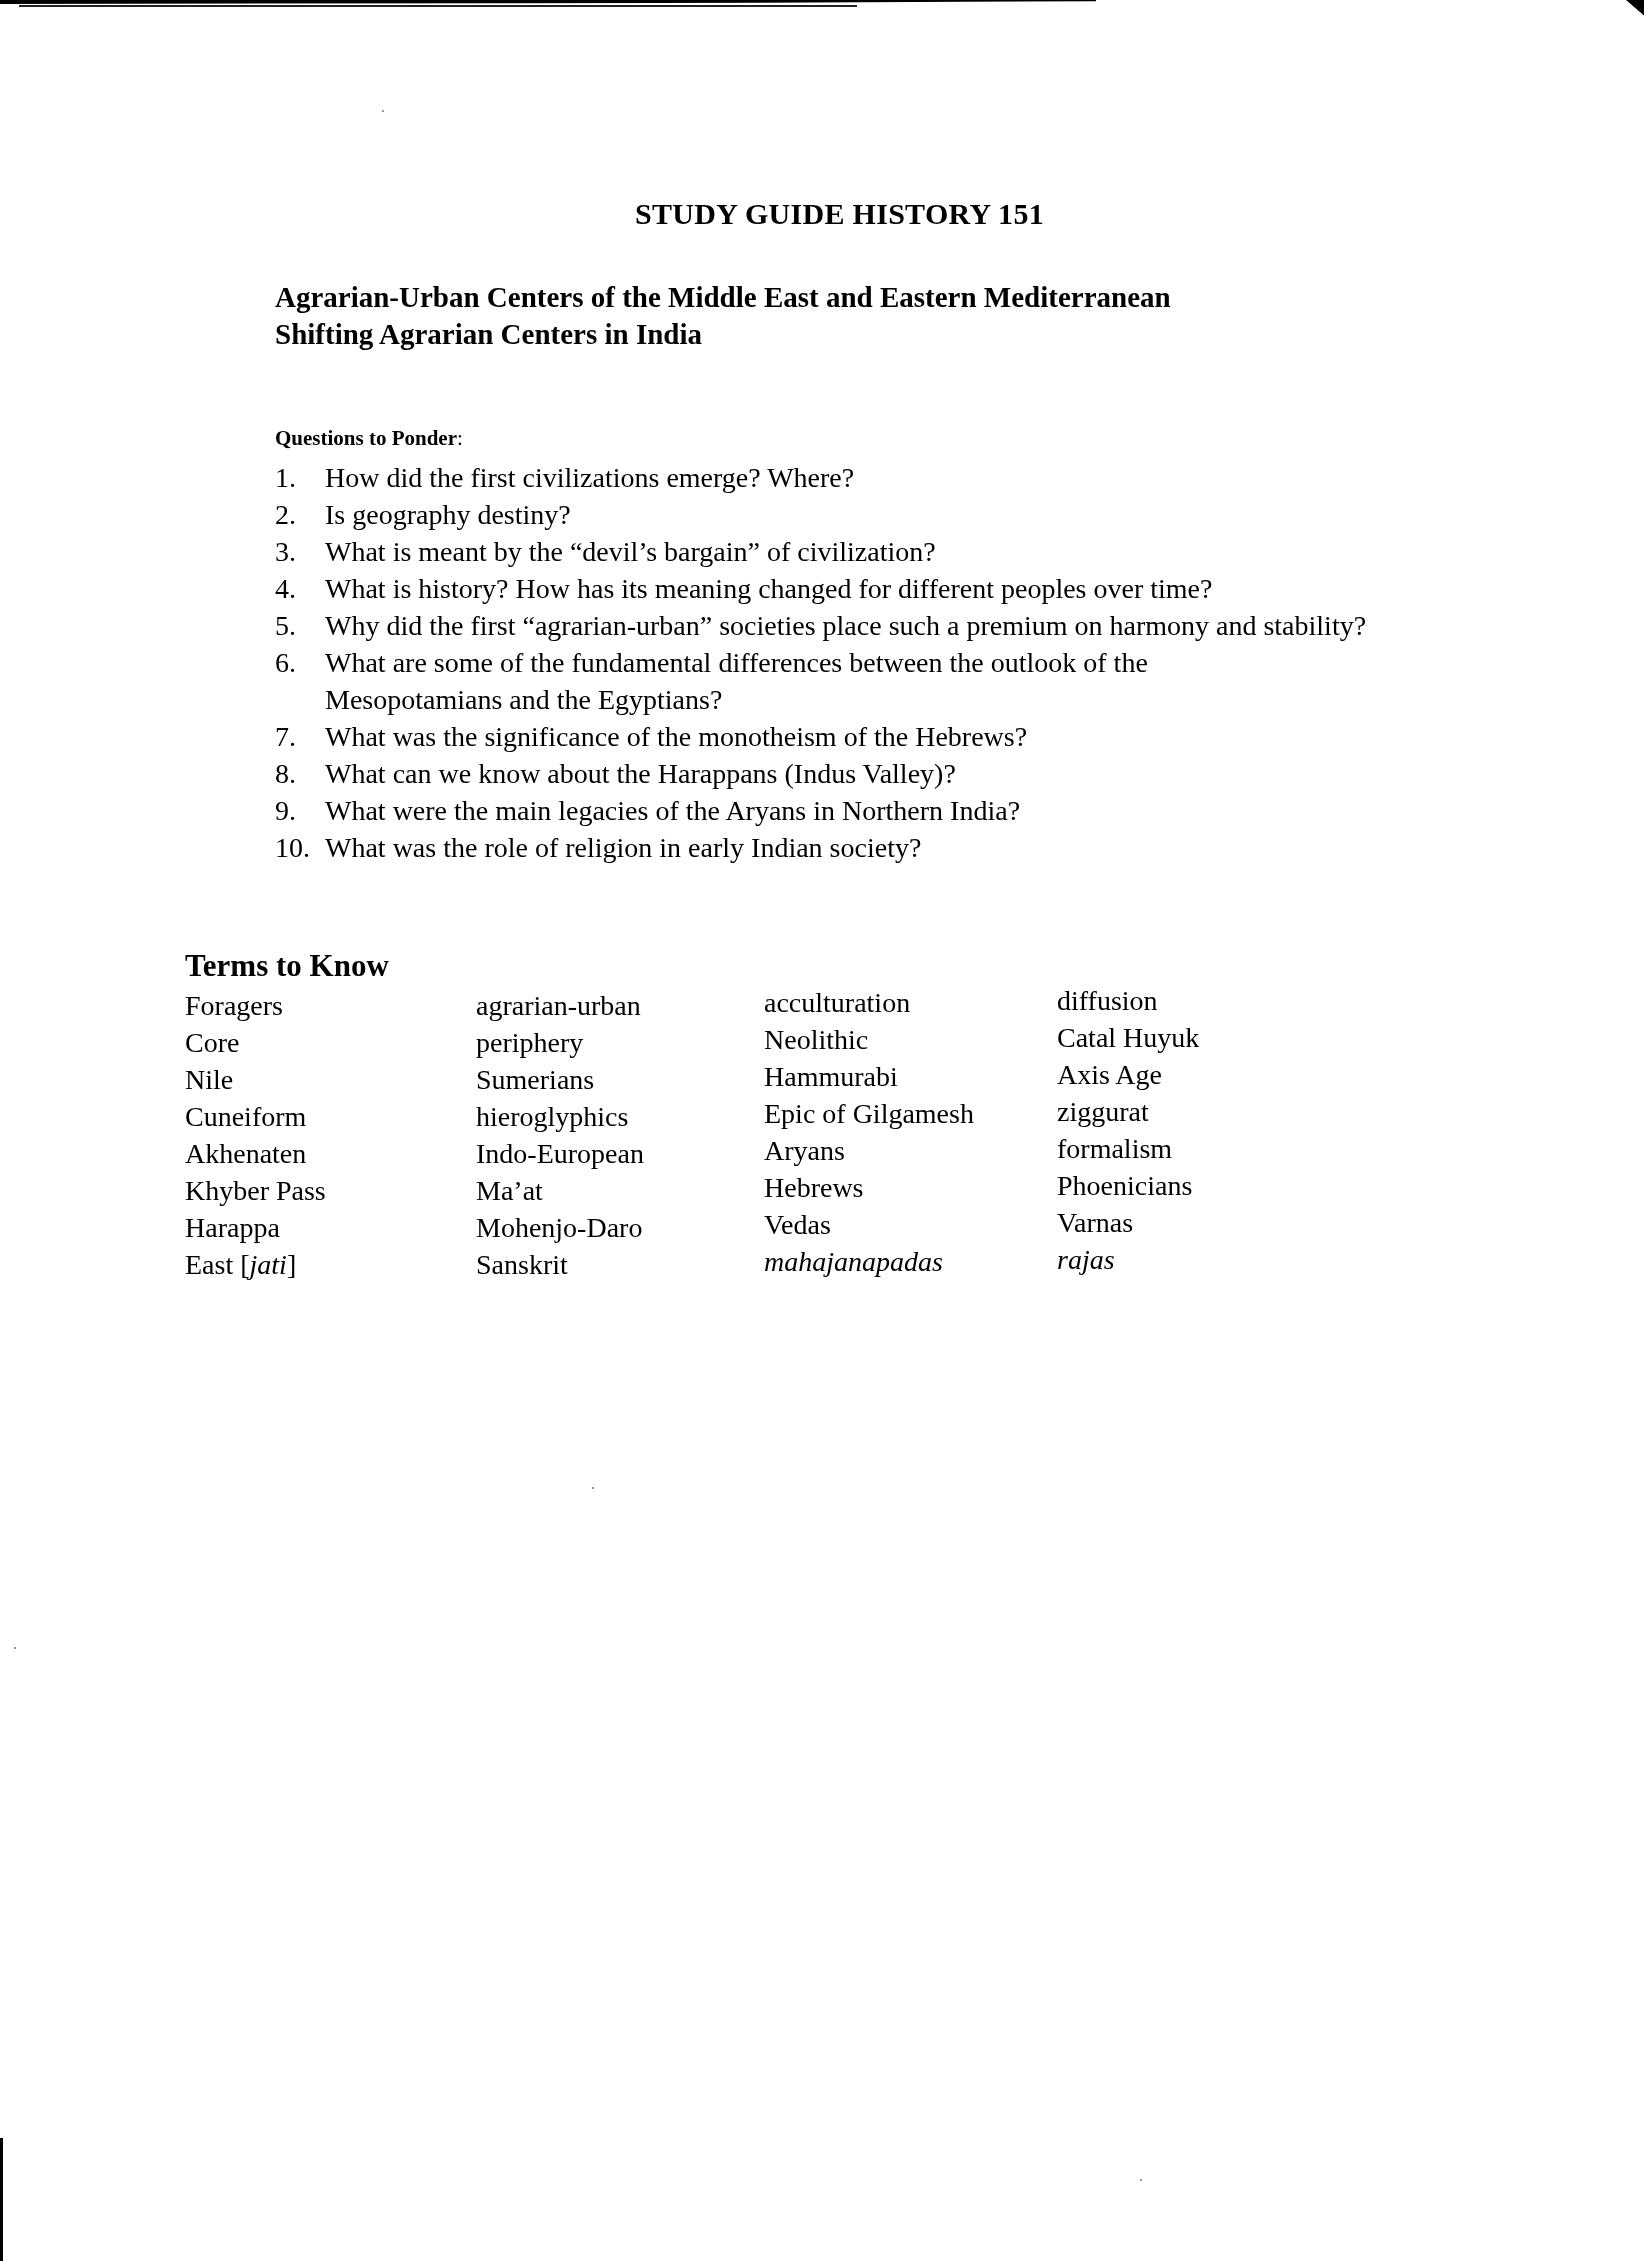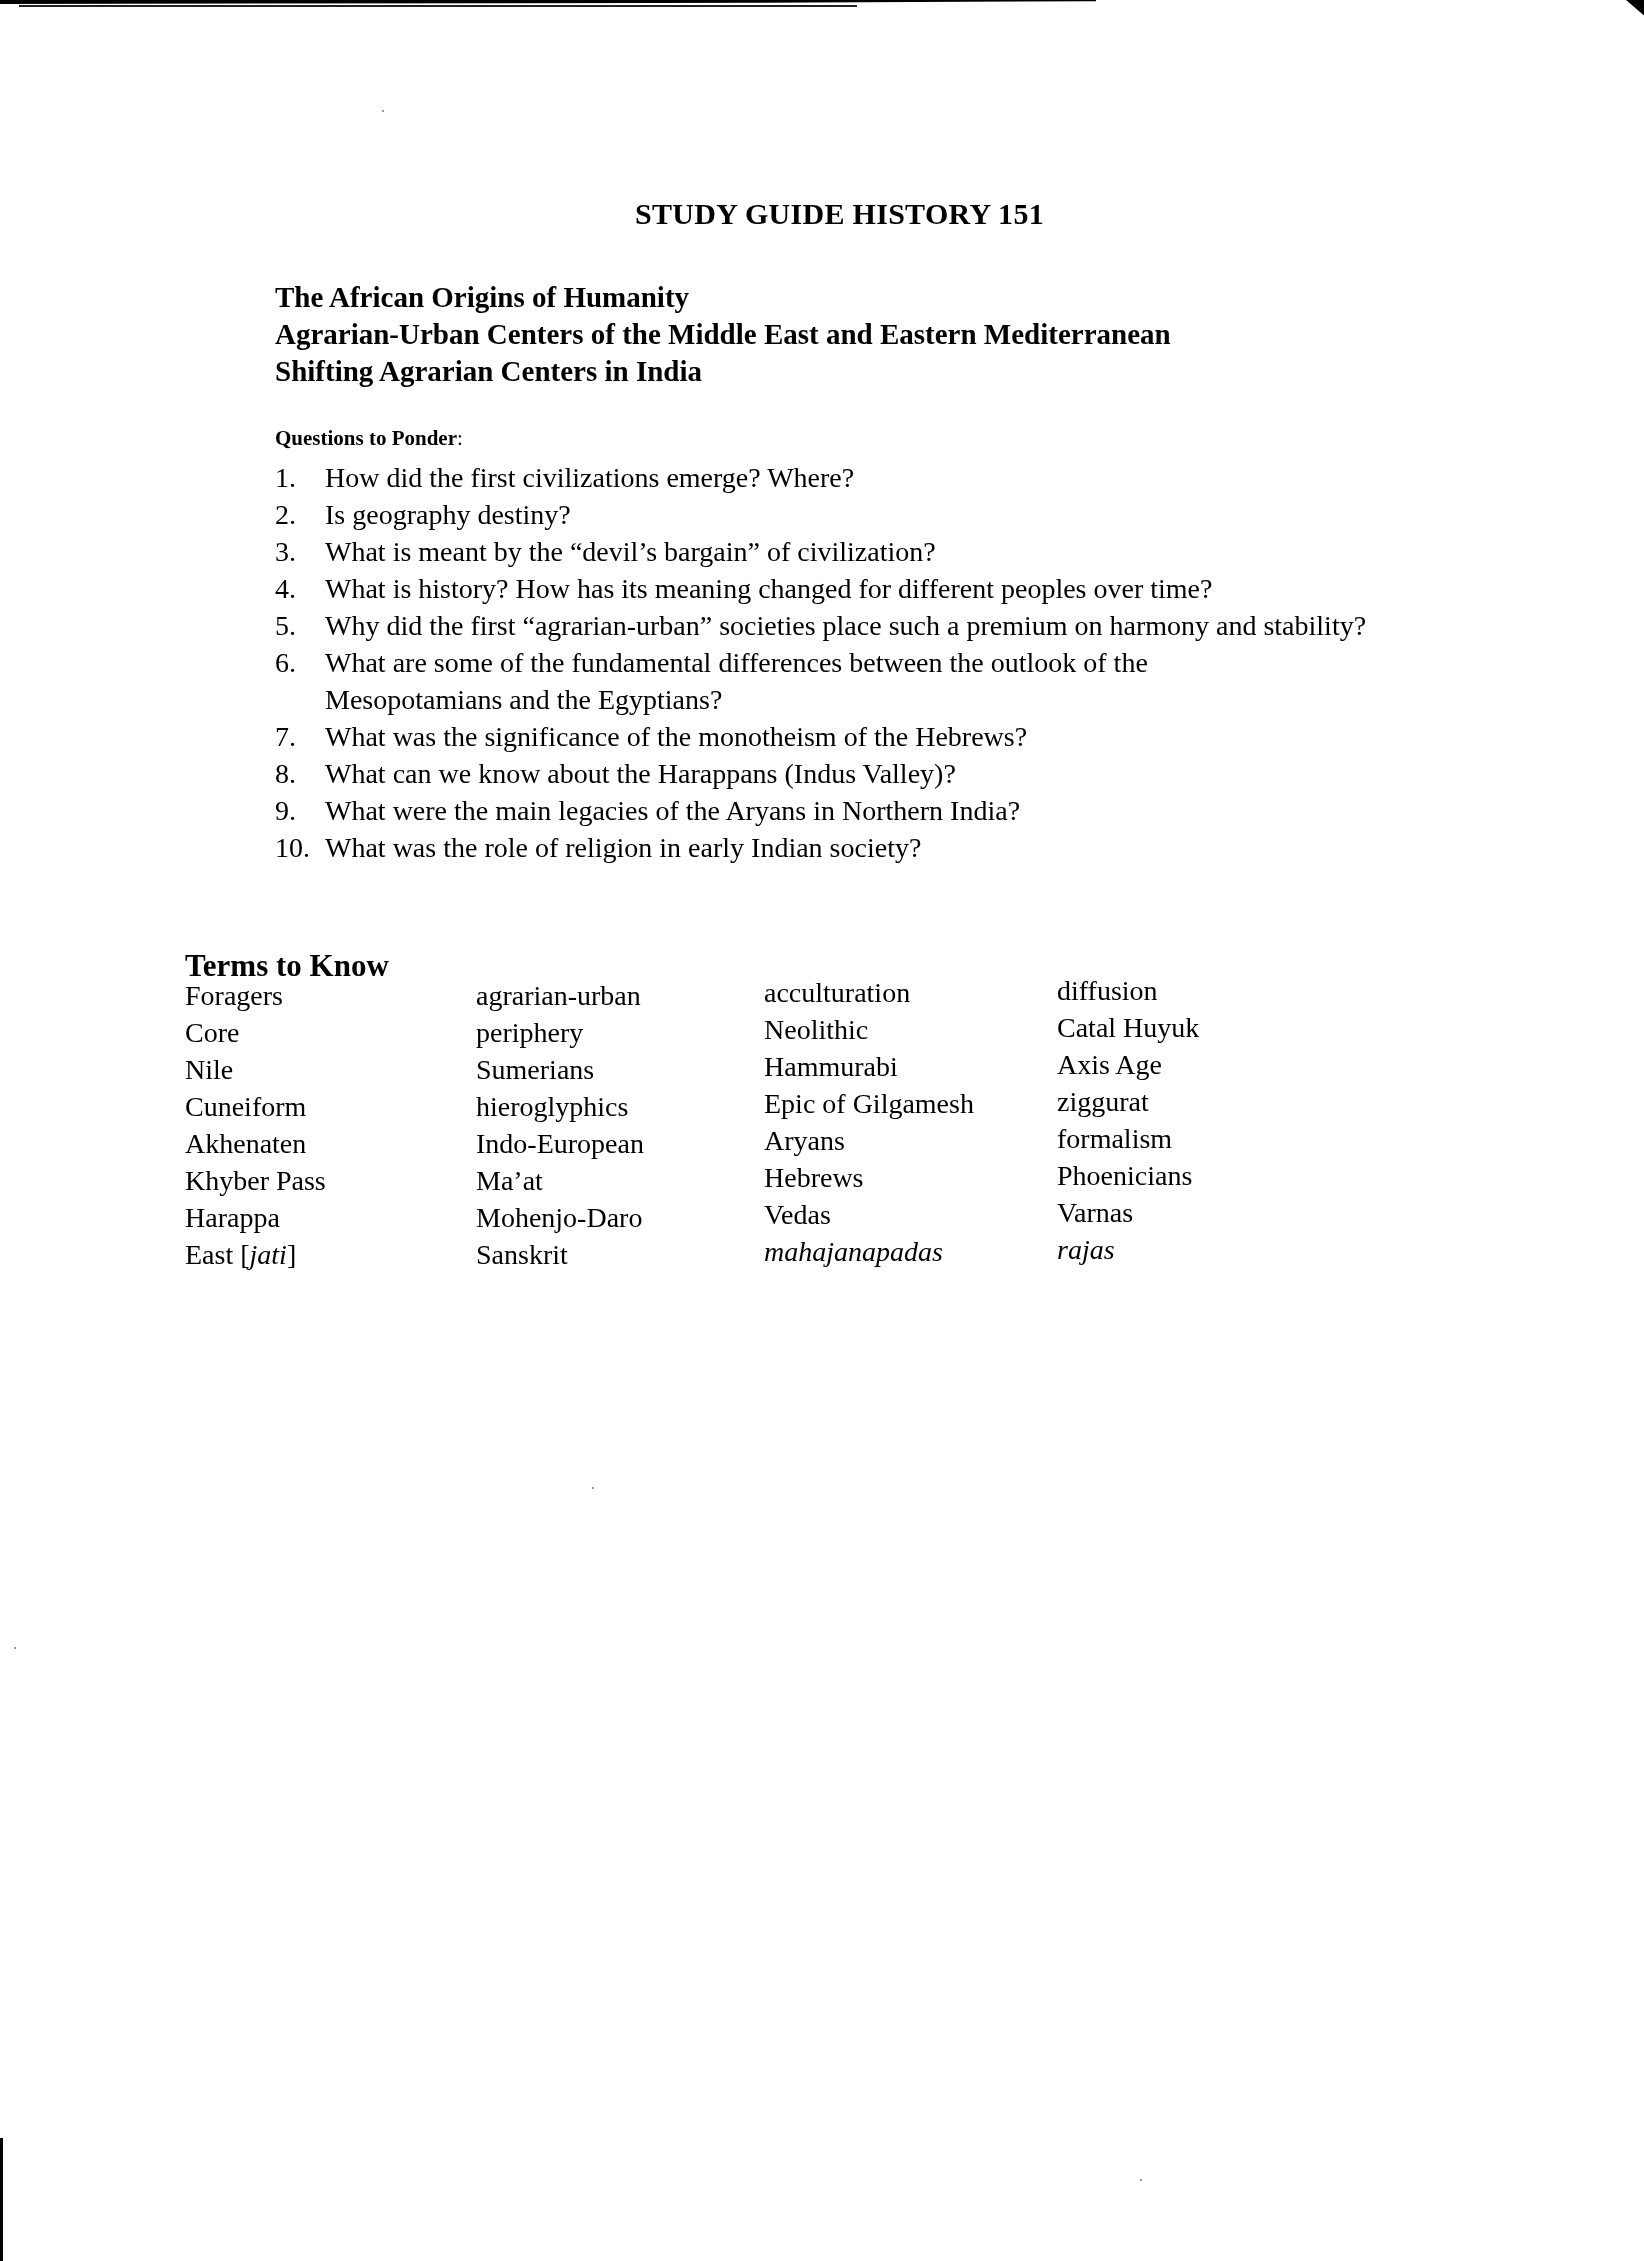--- a/index.html
+++ b/index.html
@@ -37,21 +37,21 @@
   .q { display: flex; }
   .q .num { width: 50px; flex: 0 0 50px; }
   .q .txt { flex: 1; }
   .terms-title {
     position: absolute; left: 185px; top: 948px; font-weight: bold; font-size: 31px;
   }
   .terms {
     position: absolute; left: 185px; top: 977px; font-size: 28px; line-height: 37px;
   }
   .terms-row { position: relative; height: 37px; }
-  .terms-row span { position: absolute; white-space: nowrap; }
+  .terms-row span { position: absolute; white-space: nowrap; margin-top: 10px; }
   .c0 { left: 0; }
   .c1 { left: 291px; }
   .c2 { left: 579px; }
   .c3 { left: 872px; }
   .italic { font-style: italic; }
   .speck { position: absolute; width: 1.9px; height: 1.9px; background: #999; }
 </style>
 </head>
 <body>
 
@@ -60,21 +60,20 @@
 <div class="scan-corner"></div>
 <div class="scan-left"></div>
 <div class="speck" style="left:382px;top:110px"></div>
 <div class="speck" style="left:592px;top:1487px"></div>
 <div class="speck" style="left:14px;top:1647px"></div>
 <div class="speck" style="left:1140px;top:2179px"></div>
 
 <div class="title">STUDY GUIDE HISTORY 151</div>
 
 <div class="headings">
-  <div>The African Origins of Humanity</div>
   <div>Agrarian-Urban Centers of the Middle East and Eastern Mediterranean</div>
   <div>Shifting Agrarian Centers in India</div>
 </div>
 
 <div class="questions-title"><span>Questions to Ponder</span><span class="colon">:</span></div>
 
 <div class="questions">
   <div class="q">
       <span class="num">1.</span>
       <span class="txt">How did the first civilizations emerge? Where?</span>

